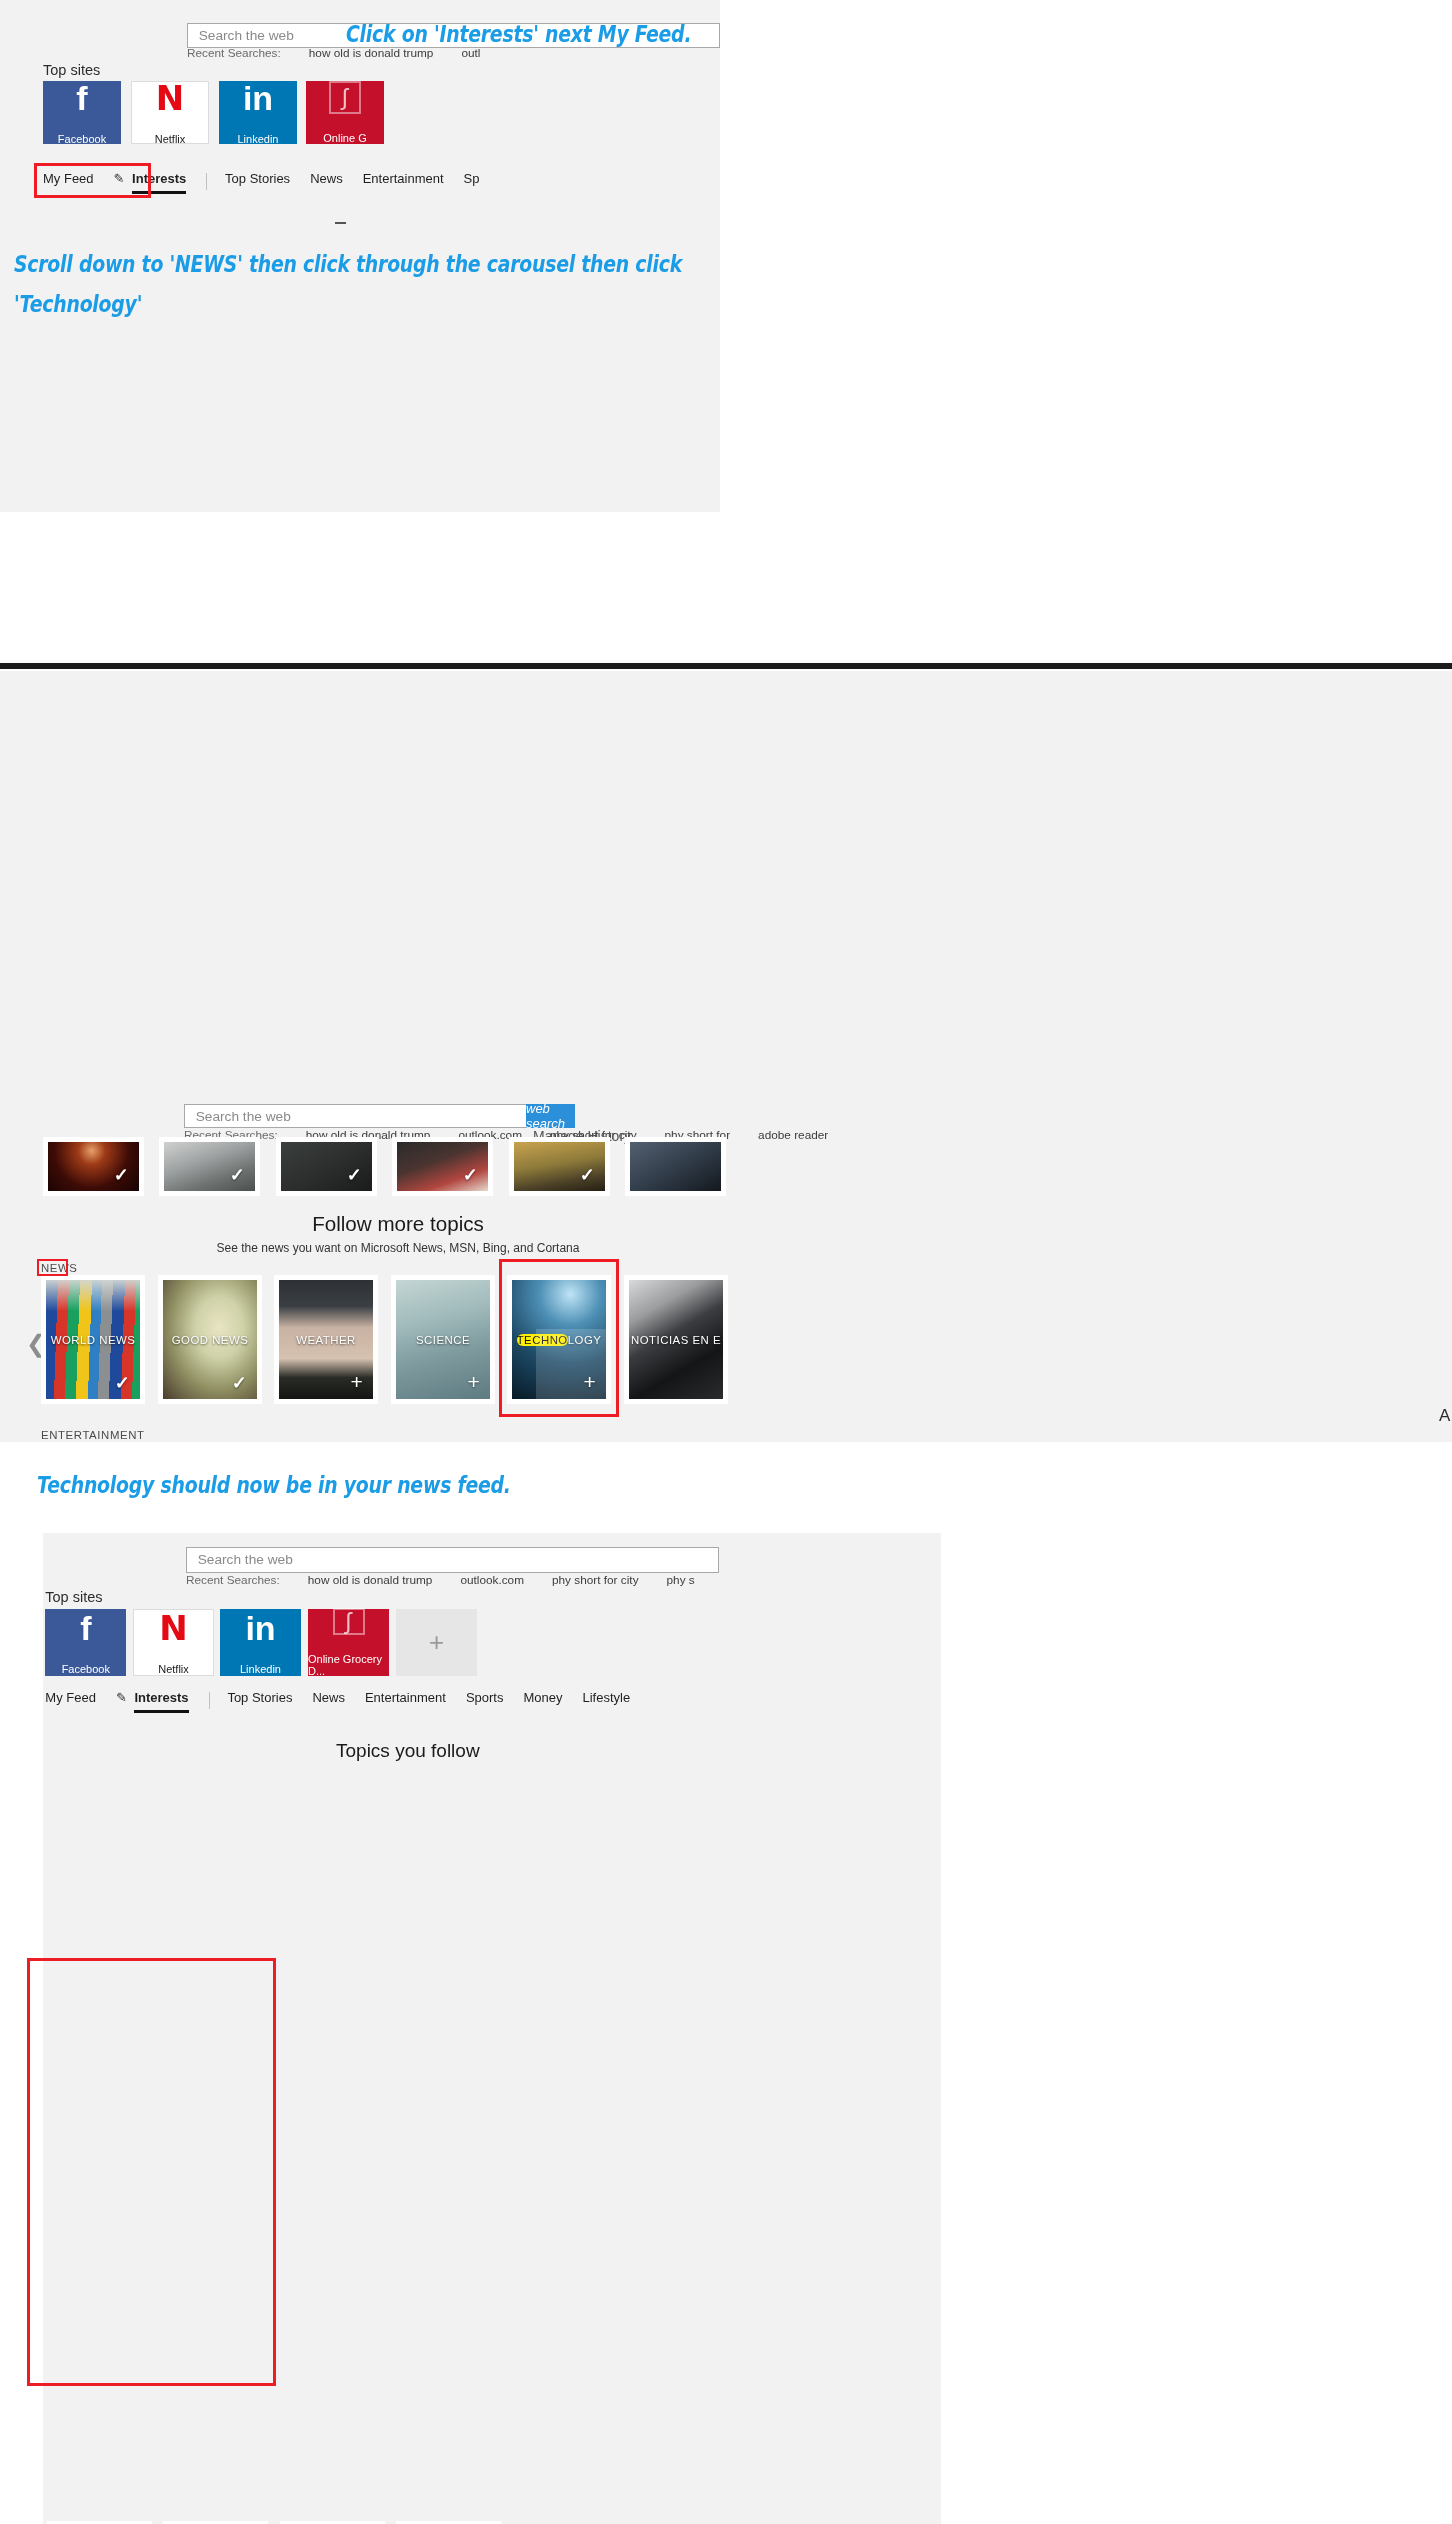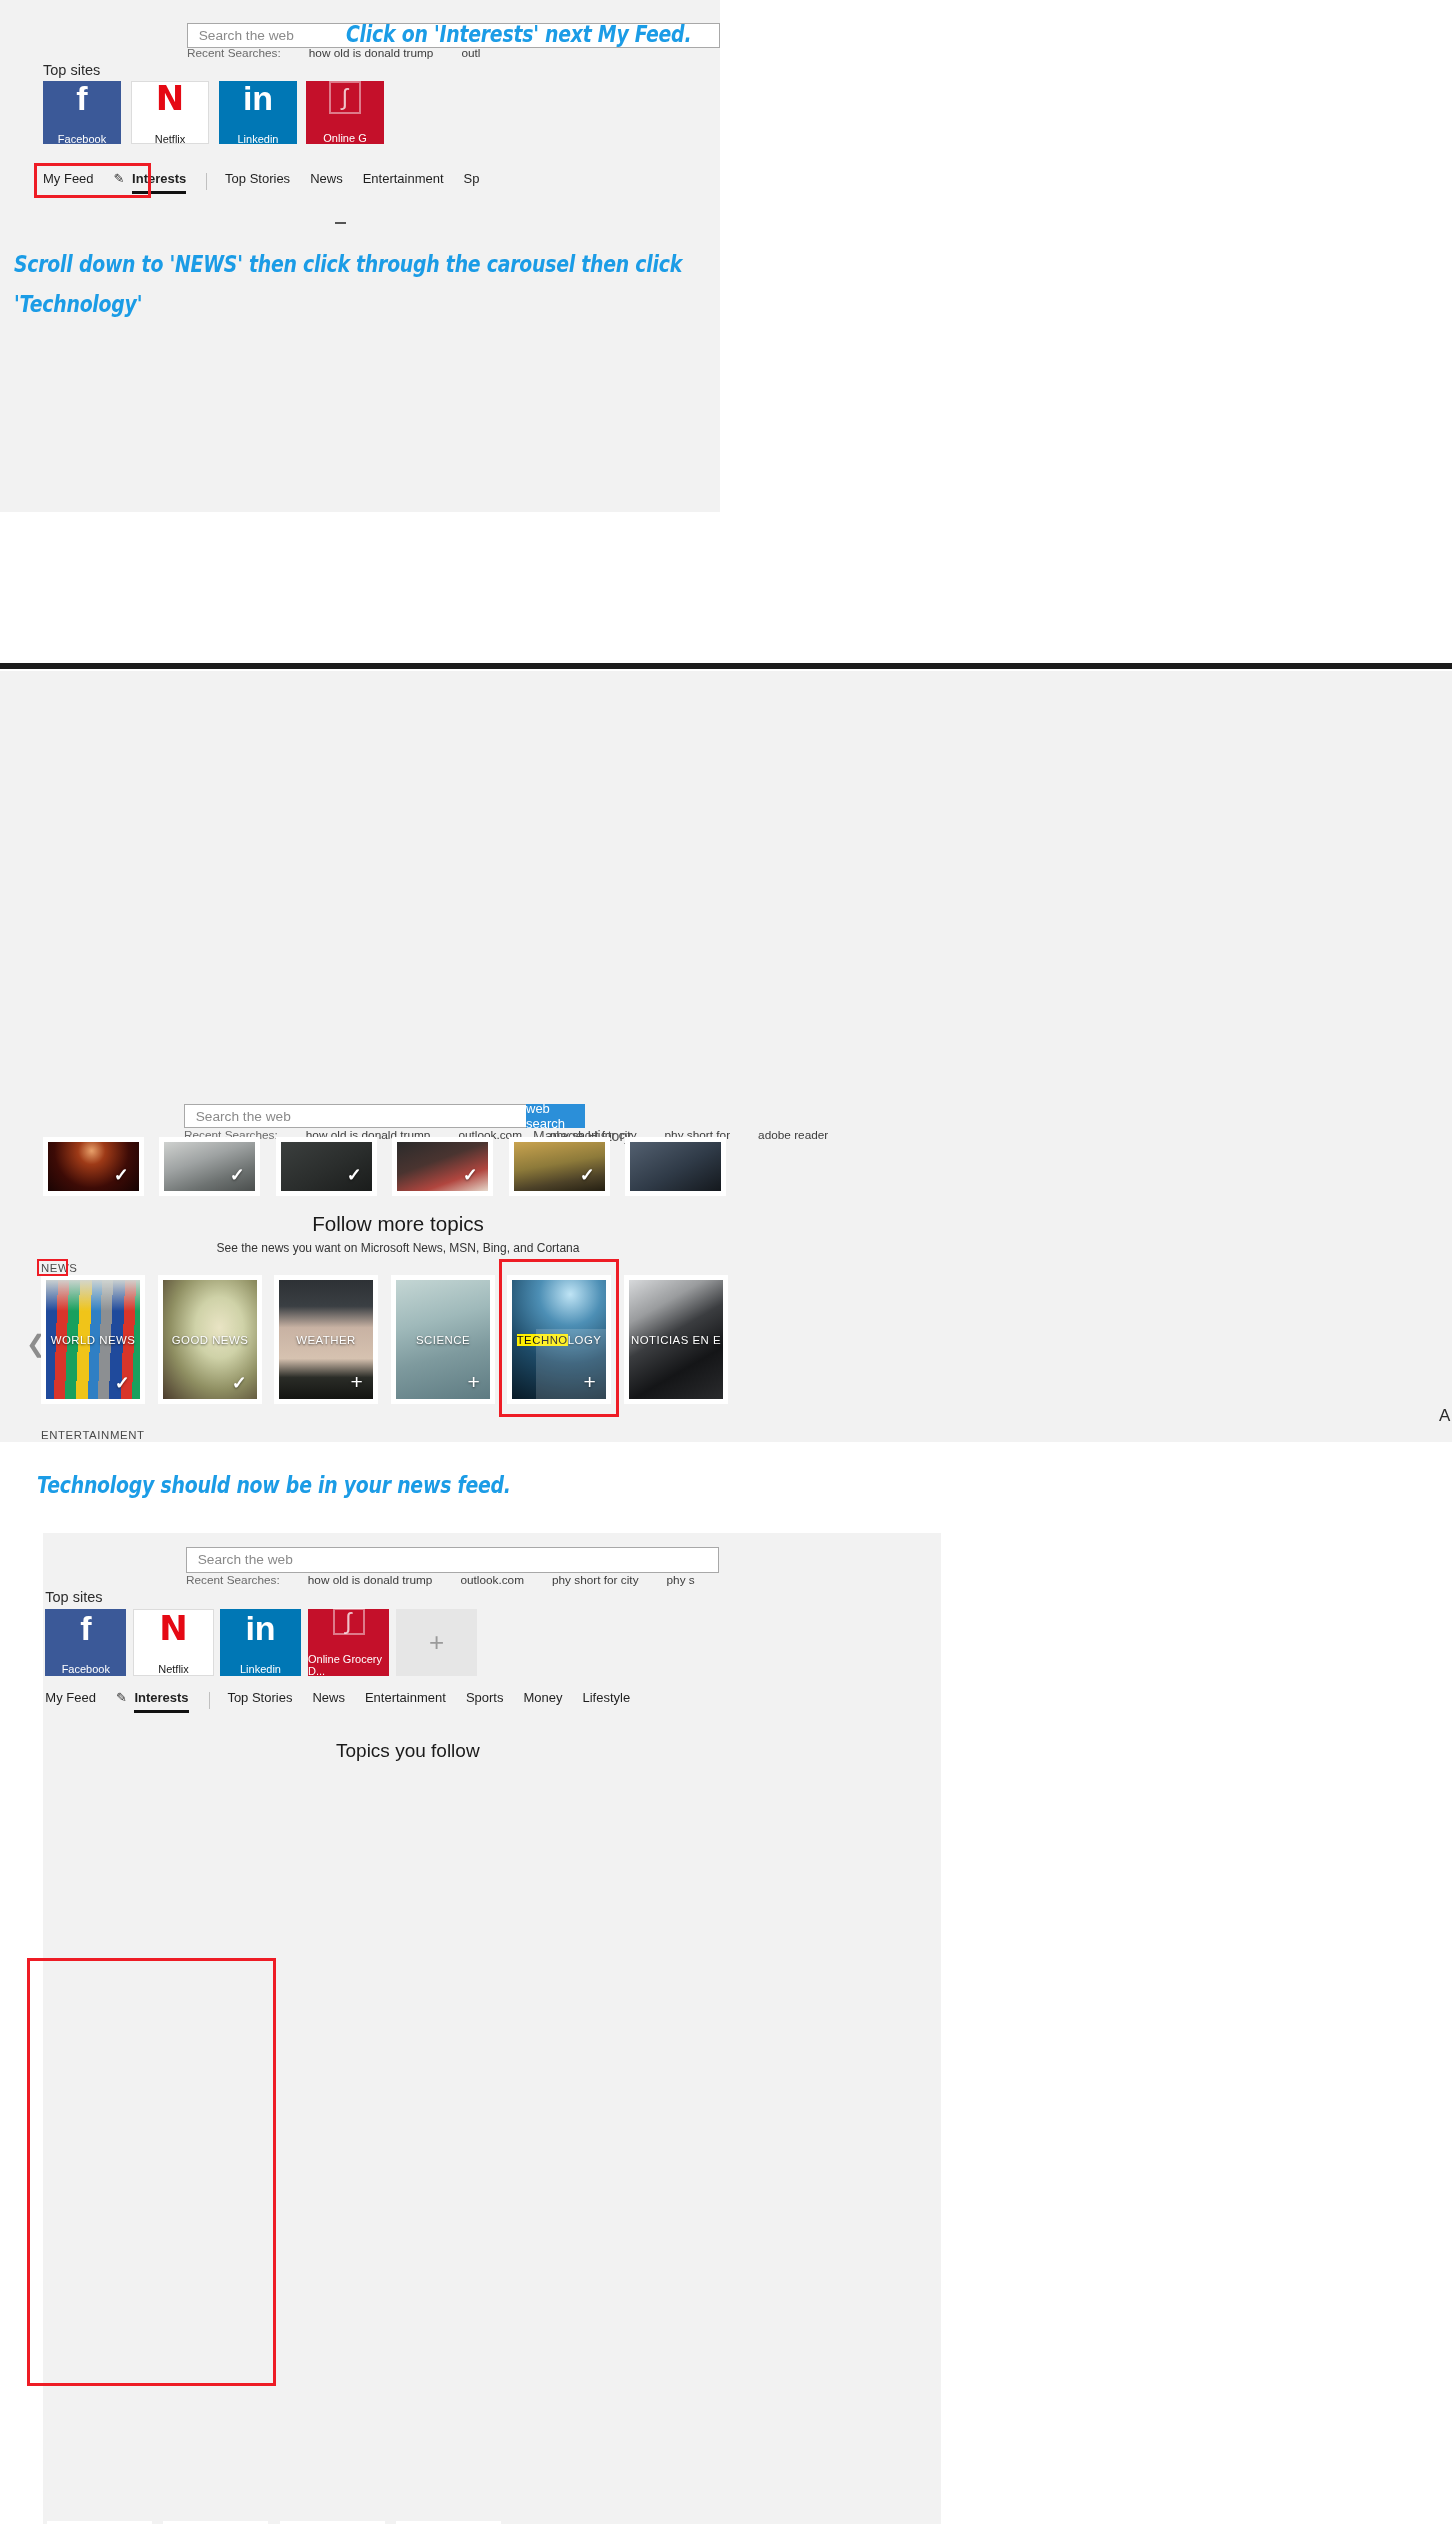--- a/index.html
+++ b/index.html
@@ -90,21 +90,21 @@
   .card { position: absolute; background: #fff; padding: 4.6px; }
   .card .img {
     width: 100%; height: 100%; position: relative; overflow: hidden;
     display: flex; align-items: center; justify-content: center;
   }
   .card .cap {
     position: relative; z-index: 3; color: #fff; font-size: 11.4px;
     letter-spacing: 0.5px; text-shadow: 0 0.8px 2.3px rgba(0,0,0,.65);
     font-family: "Liberation Sans", sans-serif; white-space: nowrap;
   }
-  .card .cap .hl { background: #ffef00; color: #111; text-shadow: none; }
+  .card .cap .hl { background: #ffef00; color: #111; text-shadow: none; border-radius: 6px; }
   .mark {
     position: absolute; right: 10.7px; bottom: 7.6px; z-index: 4;
     color: #fff; font-size: 18px; line-height: 1; font-weight: bold;
     text-shadow: 0 0.8px 2.3px rgba(0,0,0,.5);
   }
   .mark.plus { font-size: 21px; font-weight: 400; }
   .plusbg {
     position: absolute; right: 0; bottom: 0; width: 70px; height: 70px;
     background: rgba(255,255,255,.16); z-index: 3;
   }
@@ -207,21 +207,21 @@
   <div class="caption" style="left:13.7px; top:245px; width:914px;">Scroll down to 'NEWS' then click through the carousel then click
 'Technology'</div>
 
   <div class="blackbar" style="left:0; top:663px; width:1453px; height:6px;"></div>
 
   <div class="panel" style="left:0; top:671px; width:1453px; height:771px;">
 
     <div class="searchbox" style="left:184px; top:433px; width:343px; height:24px;">
       <span class="ph">Search the web</span>
     </div>
-    <div class="websearch-btn" style="left:526px; top:433px; width:59px; height:24px;">
+    <div class="websearch-btn" style="left:526px; top:433px; width:49px; height:24px;font-style:italic;">
       <span>web search</span>
     </div>
 
     <div class="recent" style="left:184px; top:457px;">
       <span class="lbl">Recent Searches:</span><span class="item">how old is donald trump</span><span class="item">outlook.com</span><span class="item">phy short for city</span><span class="item">phy short for</span><span class="item">adobe reader</span>
     </div>
     <div class="manage-history" style="left:533px; top:457px;">Manage History</div>
 
     <div class="tiny-a" style="left:1439px; top:735px;">A</div>
 

